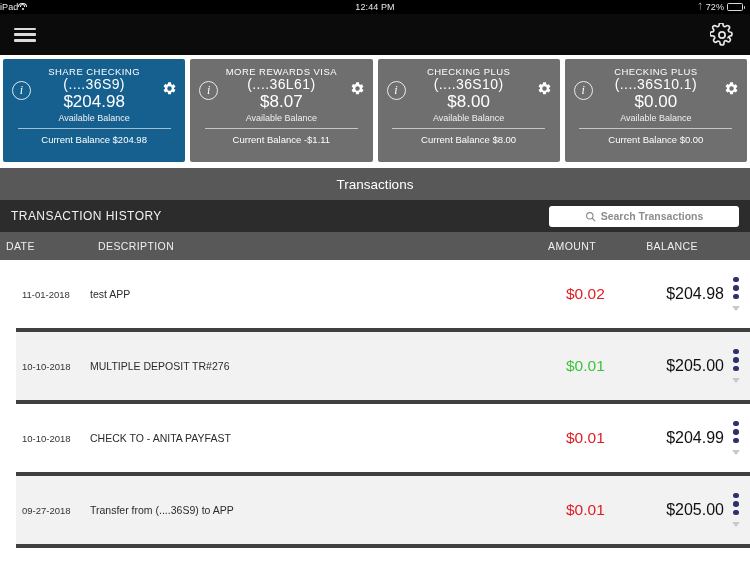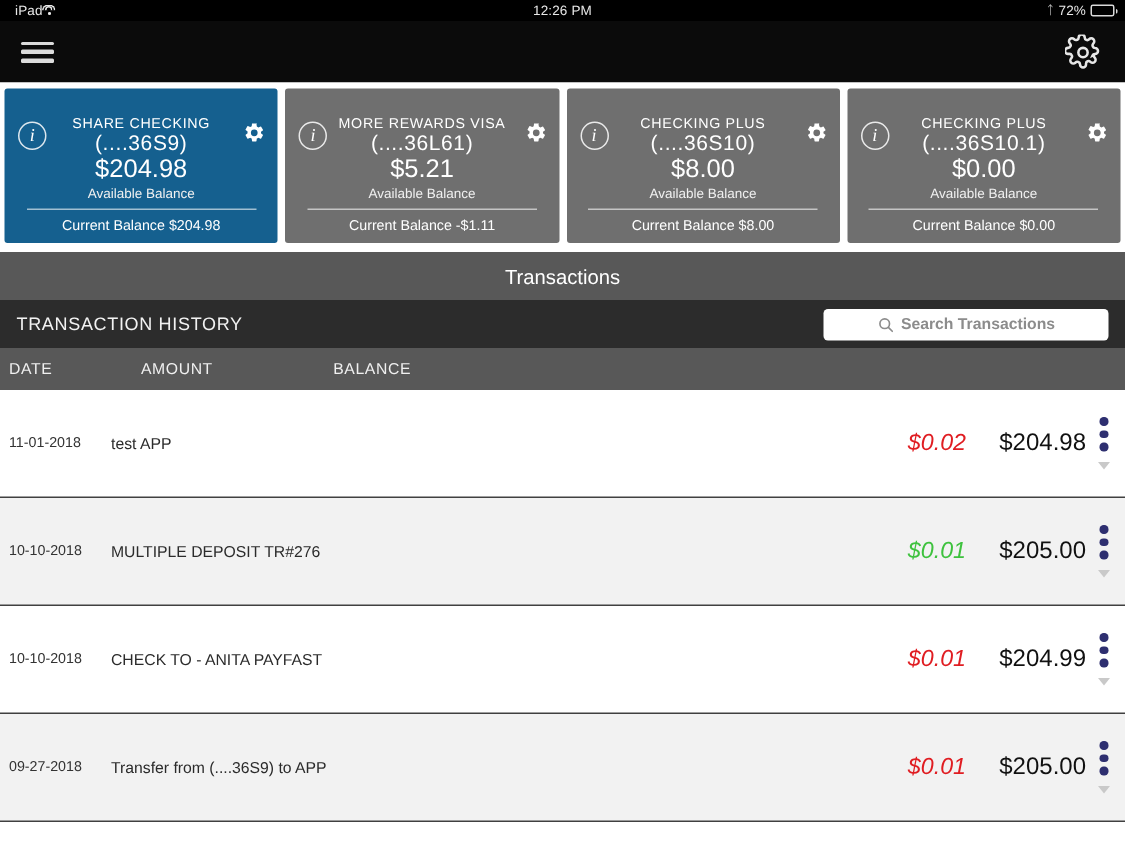--- a/index.html
+++ b/index.html
@@ -10,21 +10,21 @@
     overflow: hidden;
   }
   #app { width: 750px; height: 562px; position: relative; display: flex; flex-direction: column; }
 
   
   .statusbar {
     height: 14px; background: #000; color: #e8e8e8;
     display: flex; align-items: center; position: relative;
     font-size: 9px; letter-spacing: .1px; flex: 0 0 14px;
   }
-  .sb-left { display: flex; align-items: flex-start; gap: 0; padding-left: 10px; }
+  .sb-left { display: flex; align-items: flex-start; gap: 0; padding-left: 0; }
   .sb-center { position: absolute; left: 0; right: 0; text-align: center; font-size: 9px; }
   .sb-right { margin-left: auto; display: flex; align-items: center; gap: 3px; padding-right: 5px; }
   .wifi-ico { display: inline-block; width: 9px; height: 8px; position: relative; }
   .wifi-ico i { position: absolute; border: 1.1px solid #e8e8e8; border-bottom: 0; border-radius: 50% 50% 0 0 / 100% 100% 0 0; }
   .wifi-ico i:nth-child(1) { width: 9px; height: 4.5px; left: 0; top: 0.5px; }
   .wifi-ico i:nth-child(2) { width: 5px; height: 2.6px; left: 2px; top: 2.4px; }
   .wifi-dot { position: absolute; width: 1.8px; height: 1.8px; background: #e8e8e8; border-radius: 50%; left: 3.6px; bottom: 0.4px; }
   .bt-ico { font-size: 8px; line-height: 1; }
   .batt { display: inline-flex; align-items: center; }
   .batt-body { width: 16px; height: 7.5px; border: 1px solid #d9d9d9; border-radius: 1.6px; padding: 1px; }
@@ -56,21 +56,21 @@
   .card .info-ico {
     position: absolute; left: 9px; top: 22px;
     width: 19px; height: 19px; border: 1.4px solid rgba(255,255,255,.85);
     border-radius: 50%; color: #fff; font-size: 12px; font-style: italic;
     font-family: "Liberation Serif", serif;
     display: flex; align-items: center; justify-content: center; cursor: pointer;
   }
   .card .gear-sm { position: absolute; right: 8px; top: 22px; cursor: pointer; }
   .card .acct-name {
     color: #fff; font-size: 9.5px; letter-spacing: .45px; text-align: right;
-    line-height: 12px; margin-top: 11px; white-space: nowrap;
+    line-height: 12px; margin-top: 0; white-space: nowrap;
   }
   .card .acct-num { color: #fff; font-size: 14px; letter-spacing: .4px; line-height: 12px; }
   .card .avail-amt { color: #fff; font-size: 17px; line-height: 21px; margin-top: 1px; }
   .card .avail-lbl { color: #f0f0f0; font-size: 9px; line-height: 12px; margin-bottom: 3px; }
   .card .divider { width: 90%; height: 1px; background: rgba(255,255,255,.6); margin: 1px 0 0 0; }
   .card .cur-bal { color: #fff; font-size: 9.5px; line-height: 12px; padding-top: 5px; }
 
   
   .section-title {
     background: #585858; color: #ffffff; font-size: 13.5px;
@@ -89,32 +89,32 @@
   }
   .search-ph { color: #8c8c8c; font-size: 10.5px; }
 
   
   .col-head {
     background: #585858; height: 28px; display: flex; align-items: center;
     color: #f0f0f0; font-size: 10.5px; letter-spacing: .4px; flex: 0 0 28px; gap: 24px;
   }
   .c-date { width: 70px; padding-left: 6px; }
   .c-desc { flex: 1 1 auto; padding-left: 4px; }
-  .c-amt  { width: 78px; }
+  .c-amt  { width: 78px; text-align: right; }
   .c-bal  { width: 84px; text-align: right; padding-right: 6px; }
 
   .tx-list { flex: 1 1 auto; overflow: hidden; background: #fff; }
   .tx-row {
     height: 72px; display: flex; align-items: center; position: relative;
-    border-bottom: 1px solid #404040; background: #ffffff; cursor: pointer;
+    border-bottom: 4px solid #404040; background: #ffffff; cursor: pointer; margin-left: 16px;
   }
   .tx-row.alt { background: #f2f2f2; }
   .tx-date { width: 70px; padding-left: 6px; font-size: 9.5px; color: #333; }
   .tx-desc { flex: 1 1 auto; padding-left: 4px; font-size: 10.5px; color: #2b2b2b; }
-  .tx-amt  { width: 78px; text-align: right; font-size: 15.5px; font-style: italic; }
+  .tx-amt  { width: 78px; text-align: left; font-size: 15.5px; }
   .tx-amt.debit { color: #e01d22; }
   .tx-amt.credit { color: #3ec23e; }
   .tx-bal  { width: 84px; text-align: right; font-size: 16px; color: #111; padding-right: 4px; }
   .tx-menu {
     width: 22px; display: flex; flex-direction: column; align-items: center;
     justify-content: center; gap: 3px; cursor: pointer; padding-right: 6px;
   }
   .tx-menu b { display: block; width: 5.5px; height: 5.5px; border-radius: 50%; background: #2e2f70; }
   .tx-caret {
     width: 0; height: 0; border-left: 4.5px solid transparent; border-right: 4.5px solid transparent;
@@ -128,21 +128,21 @@
 
   <div class="statusbar">
     <div class="sb-left">
       <span>iPad</span>
       <span class="wifi-ico">
         <i></i>
           <i></i>
           <span class="wifi-dot"></span>
       </span>
     </div>
-    <div class="sb-center">12:26 PM</div>
+    <div class="sb-center">12:44 PM</div>
     <div class="sb-right">
       <span class="bt-ico">ᛏ</span>
       <span>72%</span>
       <span class="batt">
         <span class="batt-body"><span class="batt-fill" style="width:72%"></span></span>
         <span class="batt-cap"></span>
       </span>
     </div>
   </div>
 
@@ -179,21 +179,21 @@
 
     <div class="card gray">
       <div class="info-ico">i</div>
       <div class="gear-sm">
         <svg width="15" height="15" viewBox="0 0 24 24" fill="#ffffff">
           <path d="M19.14 12.94a7.07 7.07 0 0 0 .05-.94 7.07 7.07 0 0 0-.05-.94l2.03-1.58a.49.49 0 0 0 .12-.61l-1.92-3.32a.48.48 0 0 0-.59-.22l-2.39.96a7.03 7.03 0 0 0-1.62-.94l-.36-2.54A.47.47 0 0 0 13.93 2h-3.84a.47.47 0 0 0-.47.41l-.36 2.54c-.59.24-1.13.56-1.62.94l-2.39-.96a.48.48 0 0 0-.59.22L2.74 8.47a.48.48 0 0 0 .12.61l2.03 1.58c-.04.31-.06.63-.06.94s.02.63.06.94l-2.03 1.58a.49.49 0 0 0-.12.61l1.92 3.32c.12.22.38.3.59.22l2.39-.96c.5.38 1.03.7 1.62.94l.36 2.54c.04.24.24.41.47.41h3.84c.24 0 .44-.17.47-.41l.36-2.54c.59-.24 1.12-.56 1.62-.94l2.39.96c.22.08.47 0 .59-.22l1.92-3.32a.48.48 0 0 0-.12-.61l-2.03-1.58zM12 15.6A3.6 3.6 0 1 1 12 8.4a3.6 3.6 0 0 1 0 7.2z"></path>
         </svg>
       </div>
       <div class="acct-name">MORE REWARDS VISA</div>
       <div class="acct-num">(....36L61)</div>
-      <div class="avail-amt">$5.21</div>
+      <div class="avail-amt">$8.07</div>
       <div class="avail-lbl">Available Balance</div>
       <div class="divider"></div>
       <div class="cur-bal">Current Balance -$1.11</div>
     </div>
 
     <div class="card gray">
       <div class="info-ico">i</div>
       <div class="gear-sm">
         <svg width="15" height="15" viewBox="0 0 24 24" fill="#ffffff">
           <path d="M19.14 12.94a7.07 7.07 0 0 0 .05-.94 7.07 7.07 0 0 0-.05-.94l2.03-1.58a.49.49 0 0 0 .12-.61l-1.92-3.32a.48.48 0 0 0-.59-.22l-2.39.96a7.03 7.03 0 0 0-1.62-.94l-.36-2.54A.47.47 0 0 0 13.93 2h-3.84a.47.47 0 0 0-.47.41l-.36 2.54c-.59.24-1.13.56-1.62.94l-2.39-.96a.48.48 0 0 0-.59.22L2.74 8.47a.48.48 0 0 0 .12.61l2.03 1.58c-.04.31-.06.63-.06.94s.02.63.06.94l-2.03 1.58a.49.49 0 0 0-.12.61l1.92 3.32c.12.22.38.3.59.22l2.39-.96c.5.38 1.03.7 1.62.94l.36 2.54c.04.24.24.41.47.41h3.84c.24 0 .44-.17.47-.41l.36-2.54c.59-.24 1.12-.56 1.62-.94l2.39.96c.22.08.47 0 .59-.22l1.92-3.32a.48.48 0 0 0-.12-.61l-2.03-1.58zM12 15.6A3.6 3.6 0 1 1 12 8.4a3.6 3.6 0 0 1 0 7.2z"></path>
@@ -232,20 +232,21 @@
       <svg class="search-ico" width="11" height="11" viewBox="0 0 24 24" fill="none" stroke="#8c8c8c" stroke-width="2.4">
         <circle cx="10.5" cy="10.5" r="7"></circle>
         <line x1="15.8" y1="15.8" x2="21.5" y2="21.5" stroke-linecap="round"></line>
       </svg>
       <span class="search-ph">Search Transactions</span>
     </div>
   </div>
 
   <div class="col-head">
     <div class="c-date">DATE</div>
+    <div class="c-desc">DESCRIPTION</div>
     <div class="c-amt">AMOUNT</div>
     <div class="c-bal">BALANCE</div>
     <div style="width:22px"></div>
   </div>
 
   <div class="tx-list">
 
     <div class="tx-row">
       <div class="tx-date">11-01-2018</div>
       <div class="tx-desc">test APP</div>

